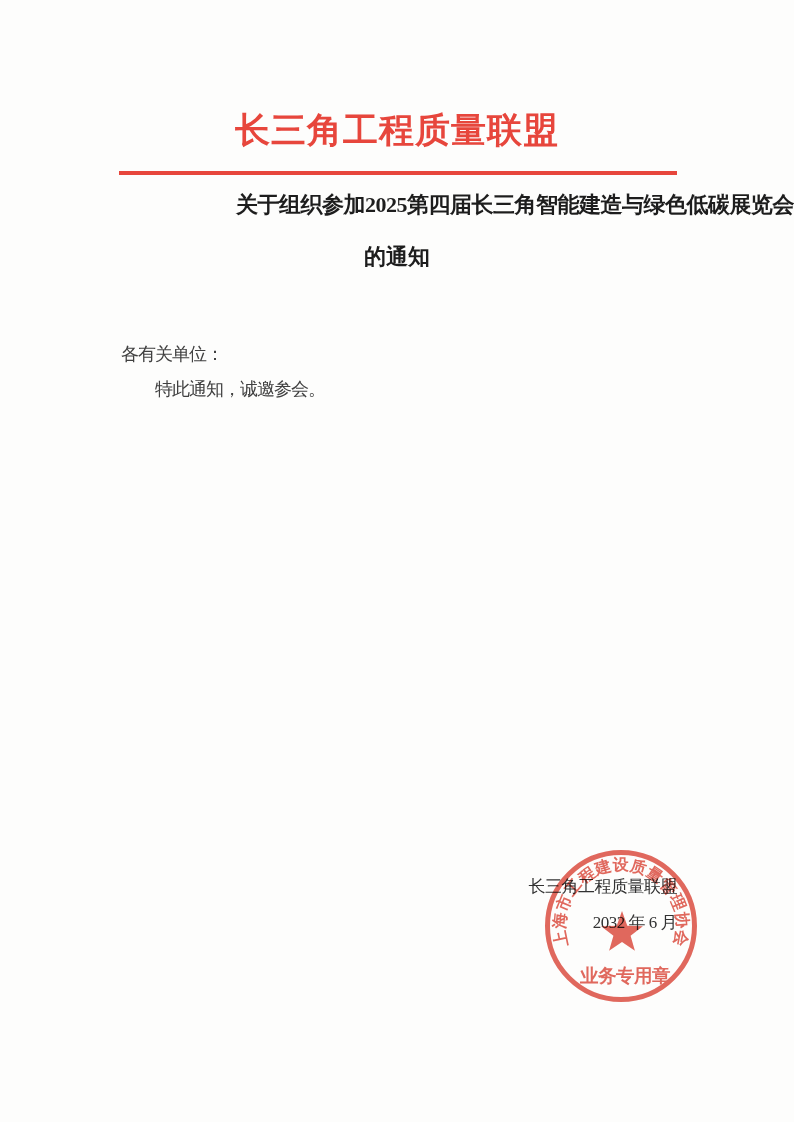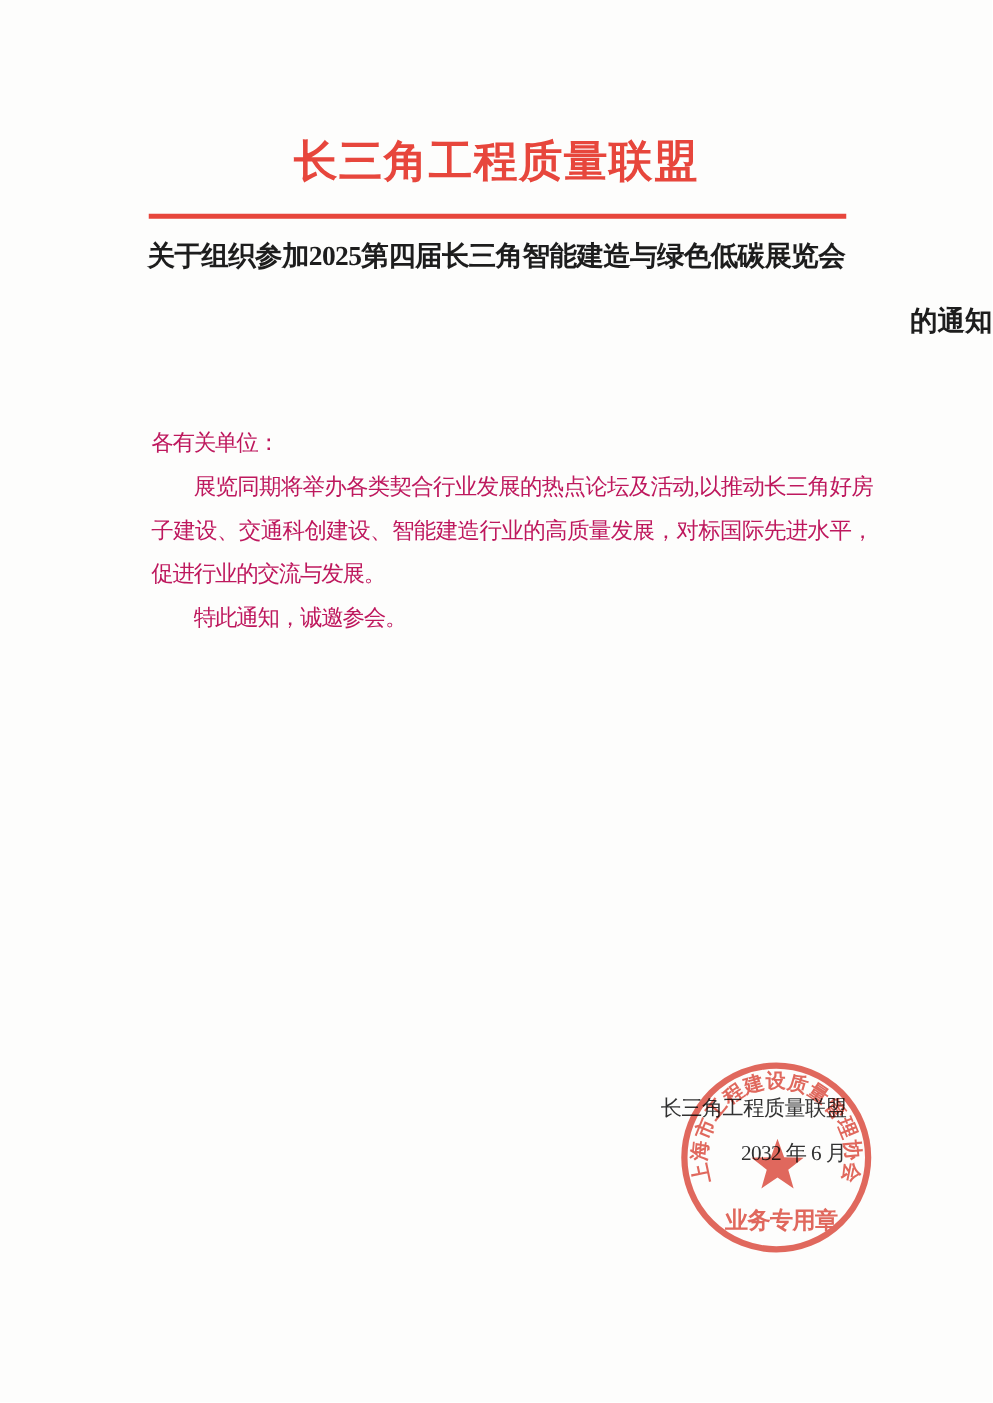--- a/index.html
+++ b/index.html
@@ -35,48 +35,48 @@
     left: 119px;
     width: 558px;
     height: 4px;
     background: #e7463c;
   }
   .doc-title-1 {
     position: absolute;
     top: 190px;
     left: 0;
     width: 100%;
-    text-align: center;
+    text-align: right;
     font-weight: 700;
     font-size: 22px;
     line-height: 30px;
     letter-spacing: -0.5px;
     color: #1d1d1d;
   }
   .doc-title-2 {
     position: absolute;
     top: 242px;
     left: 0;
     width: 100%;
-    text-align: right;
+    text-align: center;
     font-weight: 700;
     font-size: 22px;
     line-height: 30px;
     color: #1d1d1d;
   }
   .body-text {
     position: absolute;
     top: 337px;
     left: 121px;
     width: 577px;
     font-size: 18px;
     line-height: 35px;
     letter-spacing: -1px;
     text-align: justify;
-    color: #be185d;
+    color: #404040;
   }
   .body-text p {
     margin: 0;
   }
   .body-text p.para {
     text-indent: 34px;
   }
   .signature {
     position: absolute;
     top: 876px;
@@ -122,21 +122,20 @@
   <div class="org-title">长三角工程质量联盟</div>
 
   <div class="red-rule"></div>
 
   <div class="doc-title-1">关于组织参加2025第四届长三角智能建造与绿色低碳展览会</div>
 
   <div class="doc-title-2">的通知</div>
 
   <div class="body-text">
     <p class="salutation">各有关单位：</p>
-    <p class="para">展览同期将举办各类契合行业发展的热点论坛及活动,以推动长三角好房子建设、交通科创建设、智能建造行业的高质量发展，对标国际先进水平，促进行业的交流与发展。</p>
     <p class="para">特此通知，诚邀参会。</p>
   </div>
 
   <div class="signature">
     <div class="sig-line1">长三角工程质量联盟</div>
     <div class="sig-date">2032 年 6 月</div>
   </div>
 
   <svg class="seal" viewBox="0 0 170 170" xmlns="http://www.w3.org/2000/svg">
     <defs>

